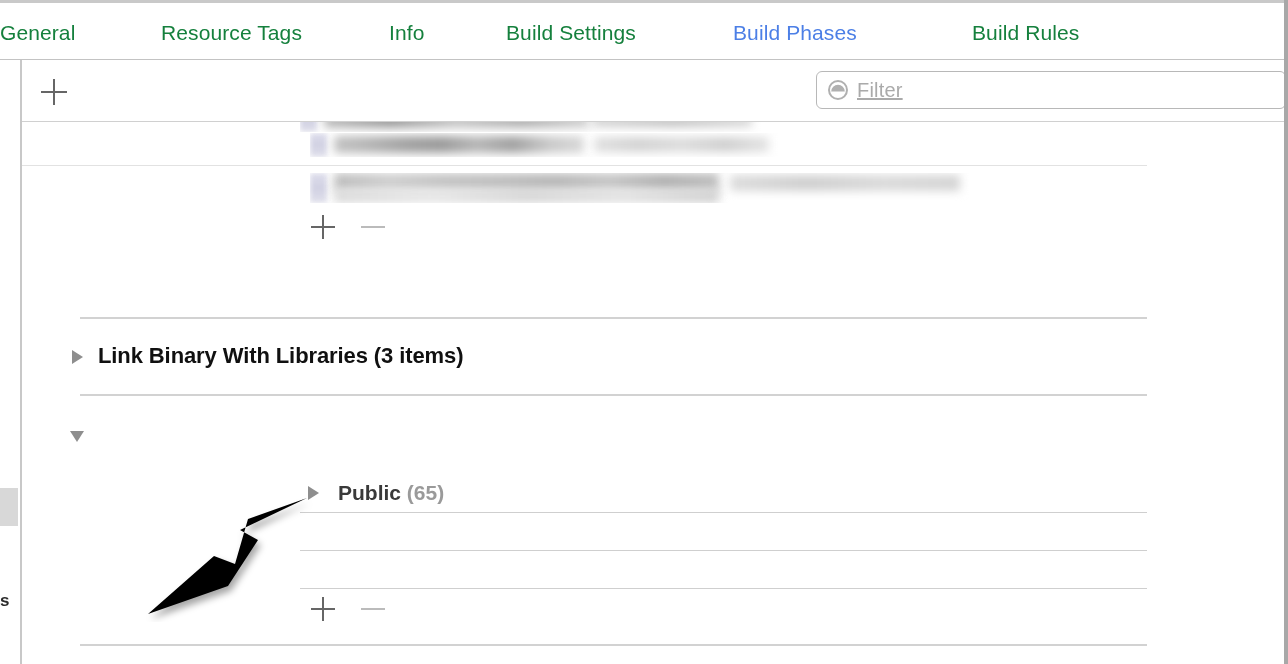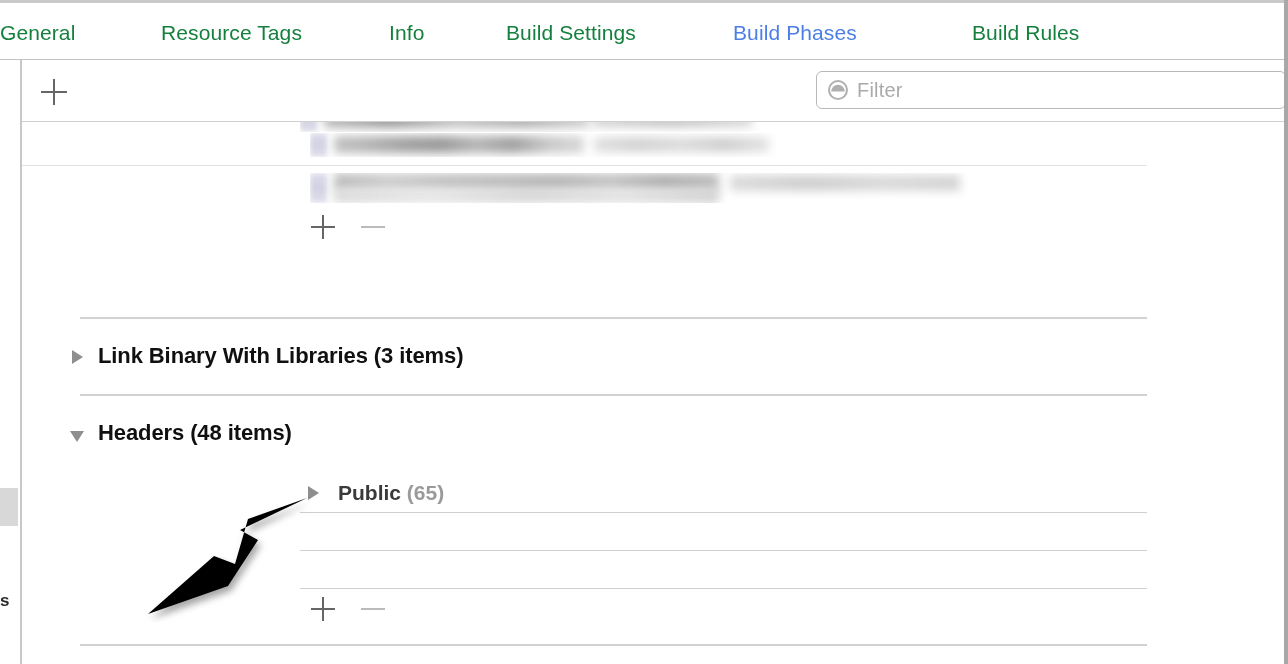--- a/index.html
+++ b/index.html
@@ -159,20 +159,21 @@
     width: 22px;
     height: 22px;
     flex: 0 0 auto;
     margin-right: 8px;
   }
   .filter-placeholder {
     font-size: 20px;
     color: #aaaaaa;
     letter-spacing: 0.2px;
     line-height: 1;
+    text-decoration: underline;
   }
 
   
   .content {
     position: absolute;
     left: 0;
     top: 62px;
     width: 1125px;
     height: 542px;
     background: #ffffff;
@@ -416,21 +417,20 @@
       <div class="phase-header" style="top:215px;">
         <span class="disclosure closed" style="left:50px; top:13px;"></span>
         <span class="phase-title" style="left:76px; top:6px;">Link Binary With Libraries (3 items)</span>
         <span class="phase-close" style="top:6px;">×</span>
       </div>
 
       <div class="phase-sep" style="top:272px;"></div>
 
       <div class="phase-header" style="top:294px;">
         <span class="disclosure open" style="left:48px; top:15px;"></span>
-        <span class="phase-title" style="left:76px; top:4px;">Headers (48 items)</span>
         <span class="phase-close" style="top:4px;">×</span>
       </div>
 
       <div class="subrow" style="top:352px;">
         <span class="disclosure closed"></span>
         <span class="subrow-label">
           <span>Public</span>
           <span class="subrow-count"> (65)</span>
         </span>
       </div>

